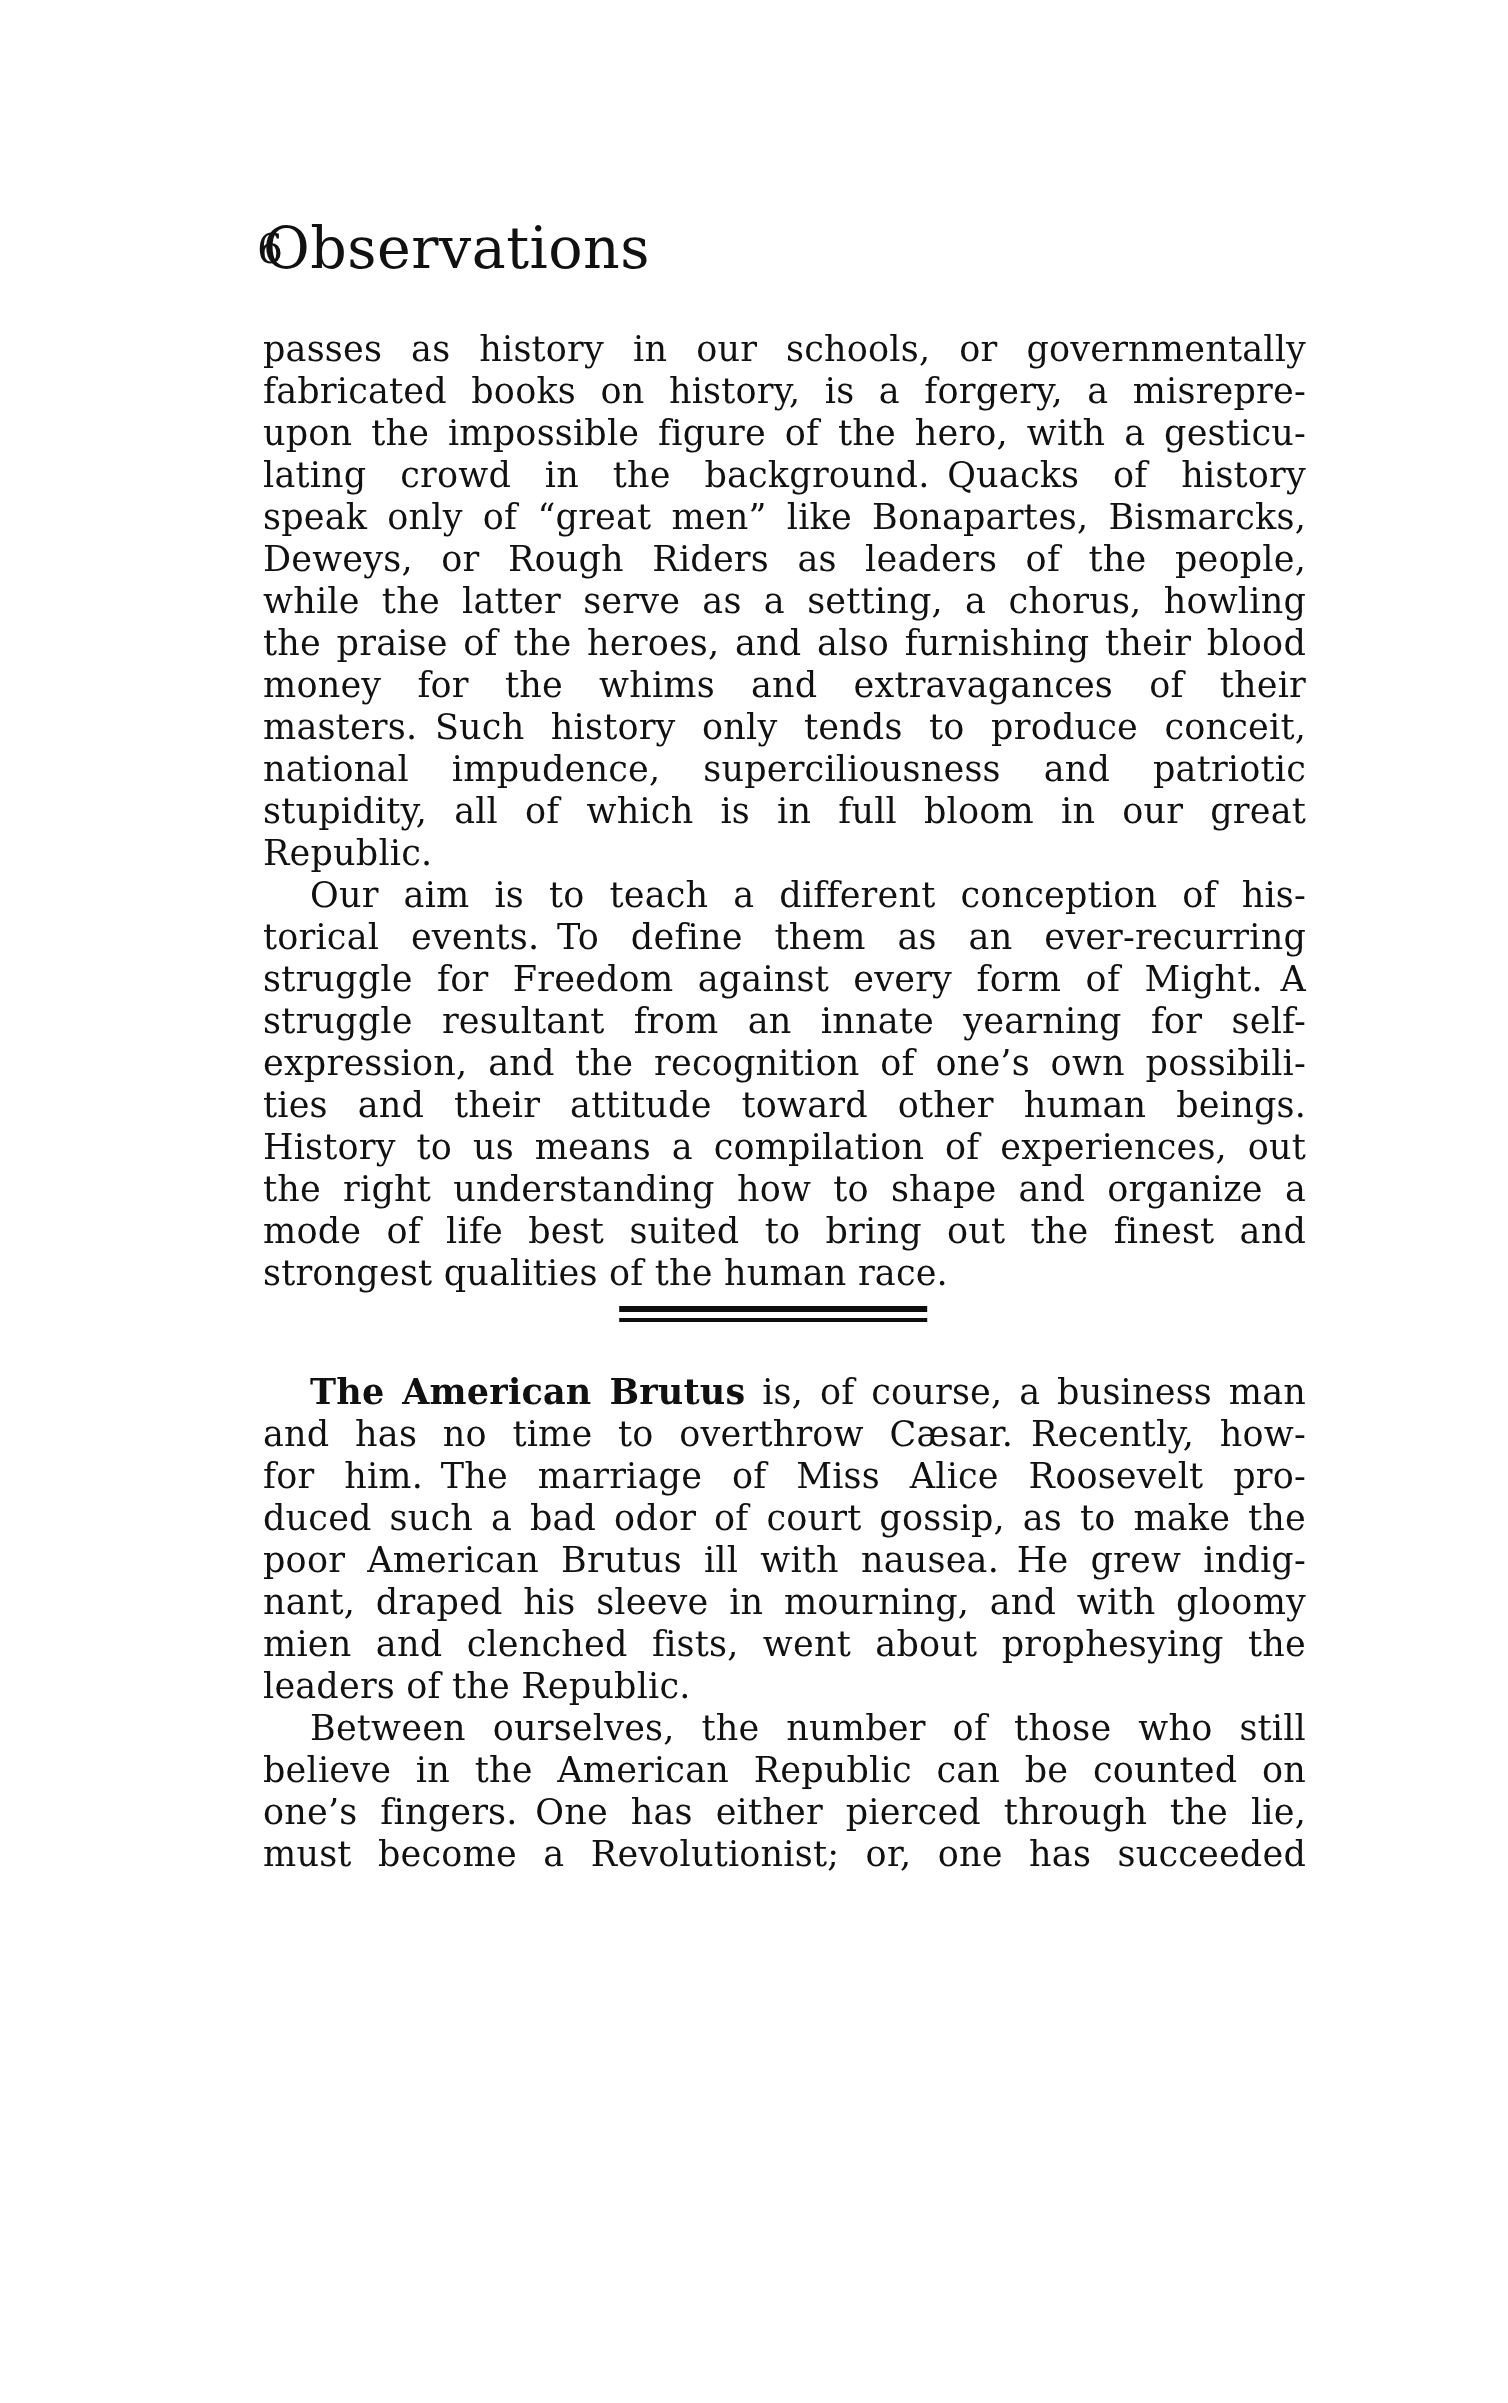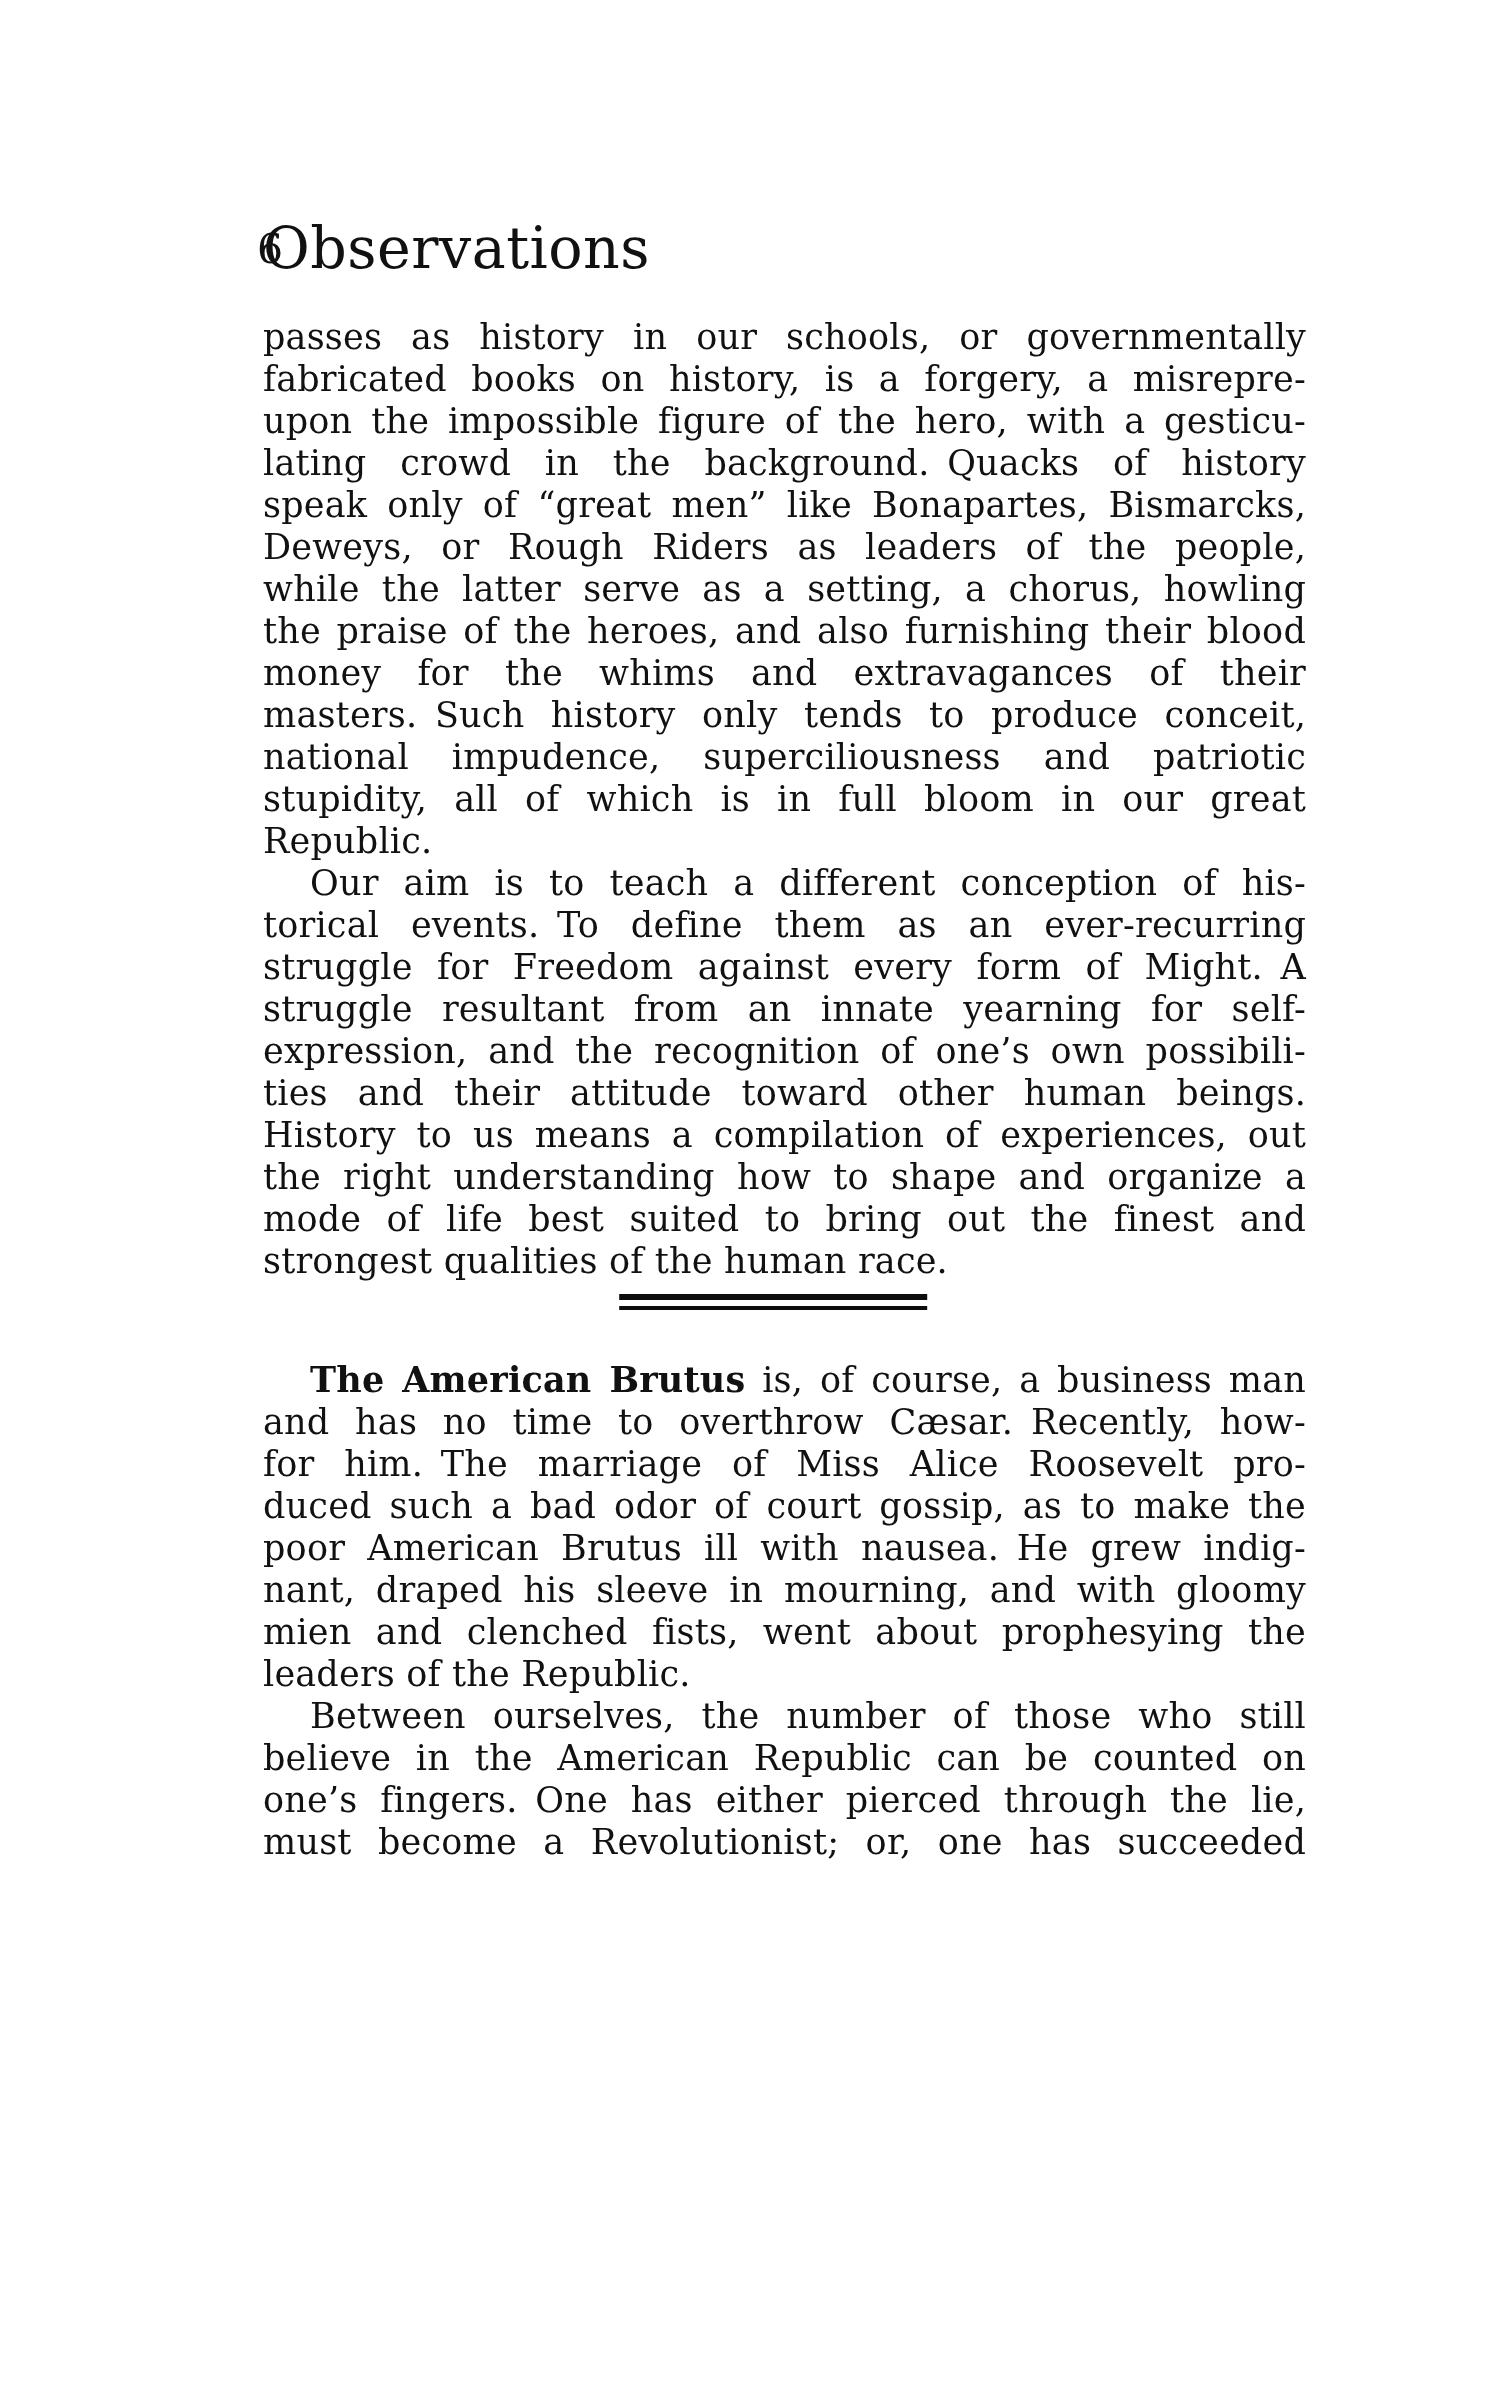--- a/index.html
+++ b/index.html
@@ -33,21 +33,21 @@
   .header-title {
     display: block;
     text-align: left;
     font-size: 57px;
     line-height: 47px;
     letter-spacing: 0.5px;
   }
   .body-text {
     position: absolute;
     left: 263px;
-    top: 316px;
+    top: 328px;
     width: 1043px;
     font-size: 35px;
     line-height: 42px;
     letter-spacing: 0.2px;
   }
   .paragraph {
     margin: 0;
   }
   .line {
     text-align: justify;

